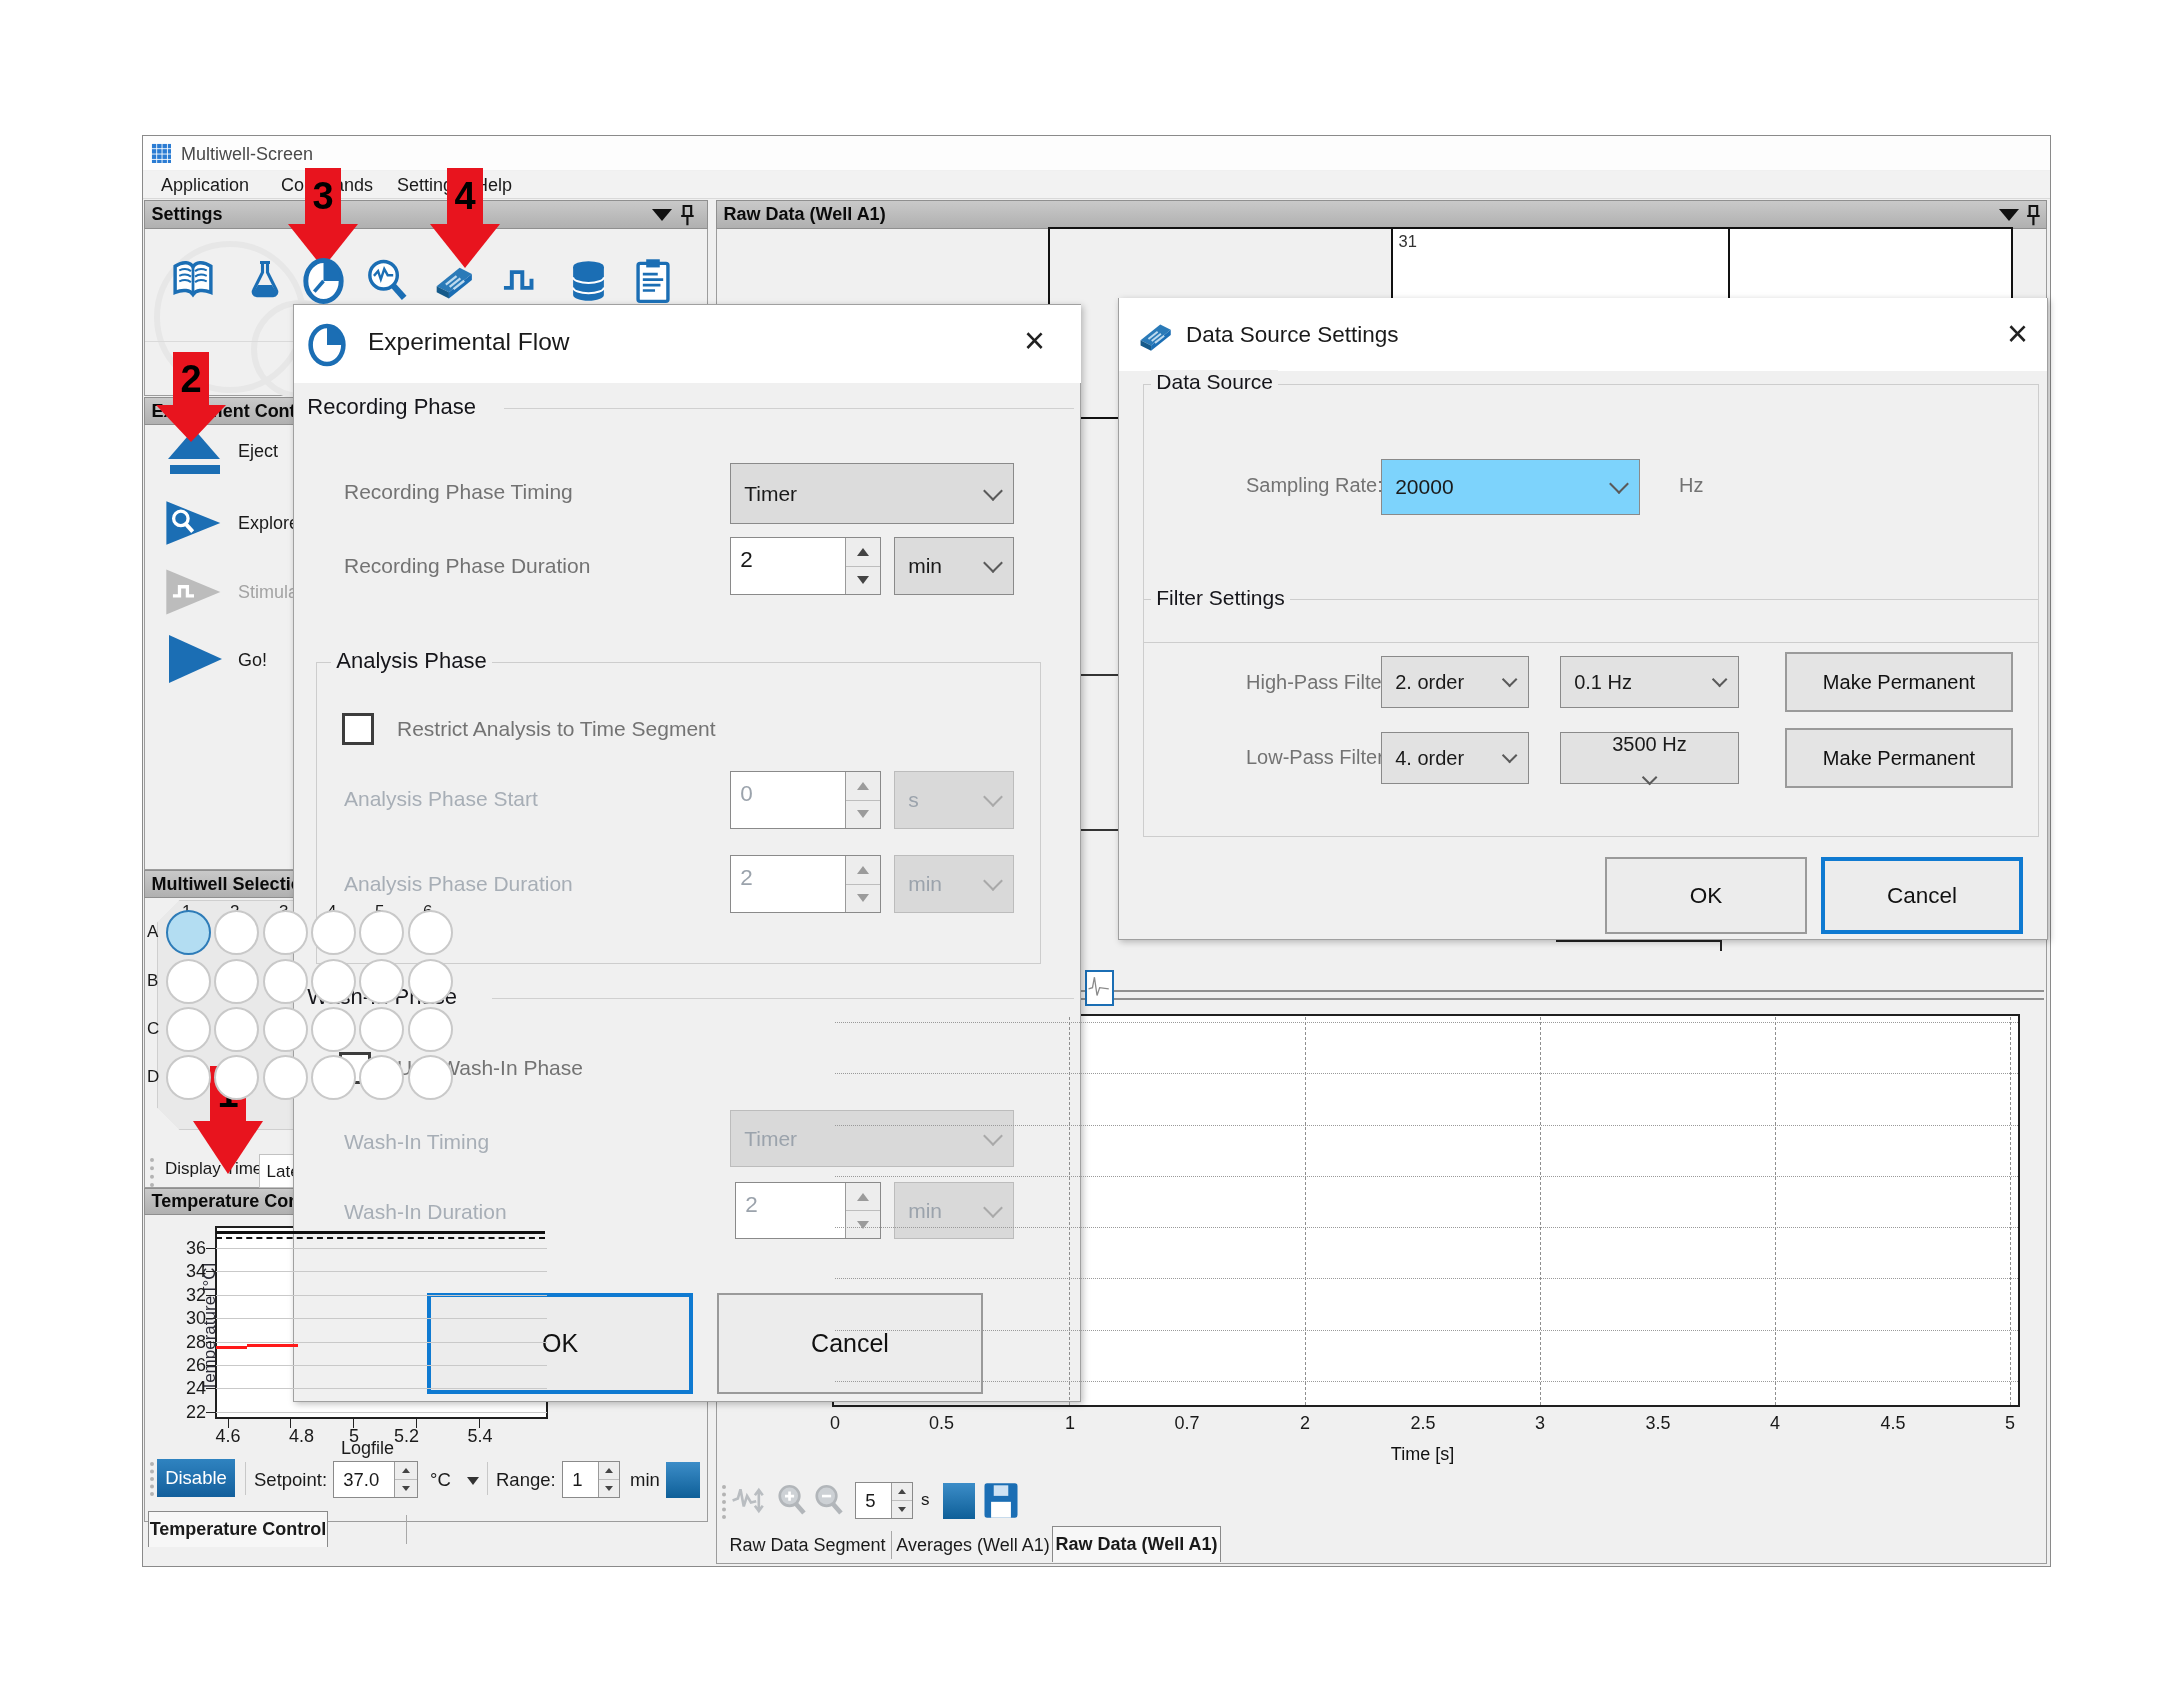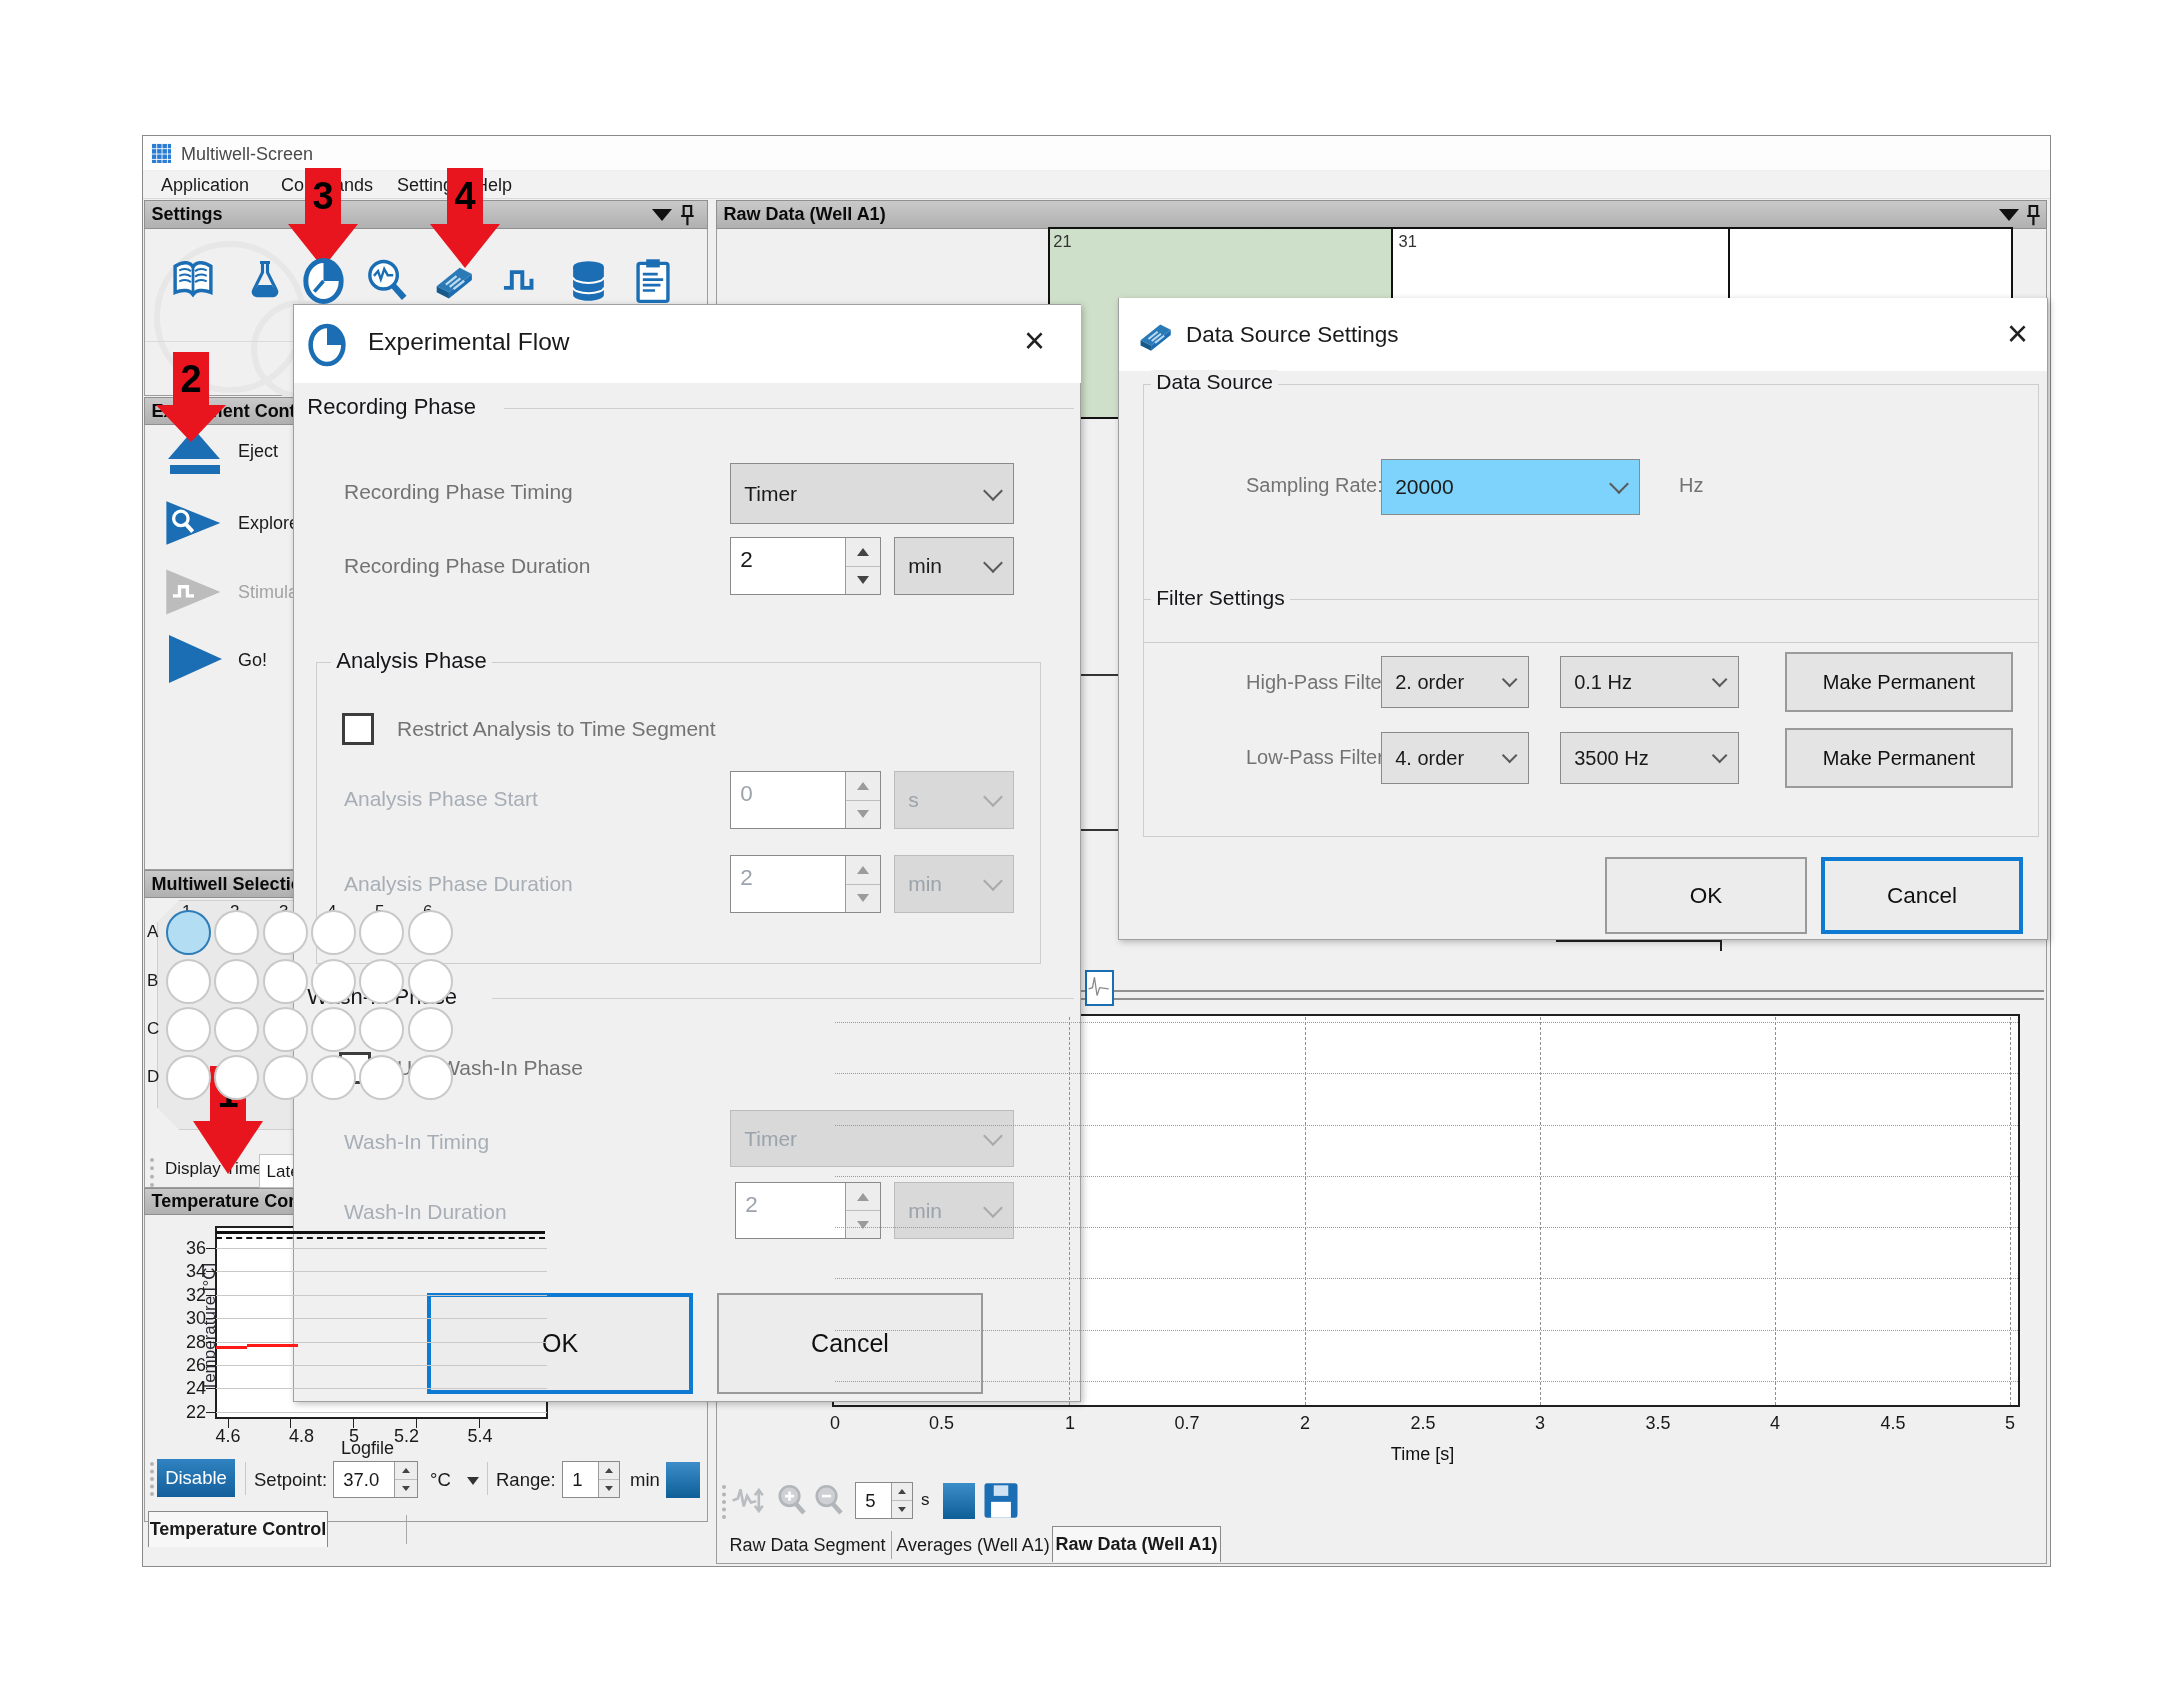--- a/index.html
+++ b/index.html
@@ -187,23 +187,20 @@
 
   <div class="abs panel" style="left:716px;top:200px;width:1331px;height:1364px;"></div>
   <div class="abs hdr" style="left:716px;top:200px;width:1331px;height:29px;">
     <span class="txt">Raw Data (Well A1)</span>
   </div>
   <div class="abs" style="left:1999px;top:209px;width:0;height:0;border-left:10px solid transparent;border-right:10px solid transparent;border-top:12px solid #111;"></div>
   <svg class="abs" style="left:2023px;top:204px;" width="20" height="24" viewBox="0 0 24 28">
     <path d="M8 2 h9 v12 h-9 z M5 14 h15 M12.5 14 v11" stroke="#111" stroke-width="2.6" fill="none"></path>
   </svg>
 
-  <div class="abs" style="left:1048px;top:229px;width:343px;height:189px;background:#cfe0ca;">
-    <span class="cellnum abs" style="left:5.3px;top:2.6px;">21</span>
-  </div>
   <div class="abs" style="left:1392px;top:229px;width:336px;height:189px;background:#fff;">
     <span class="cellnum abs" style="left:6.6px;top:2.6px;">31</span>
   </div>
   <div class="abs" style="left:1729px;top:229px;width:282px;height:189px;background:#fff;"></div>
   <div class="abs" style="left:1048px;top:227px;width:965px;height:2px;background:#111;"></div>
   <div class="abs" style="left:1048px;top:417px;width:965px;height:2px;background:#111;"></div>
   <div class="abs" style="left:1048px;top:227px;width:2px;height:192px;background:#111;"></div>
   <div class="abs" style="left:1391px;top:227px;width:2px;height:192px;background:#111;"></div>
   <div class="abs" style="left:1728px;top:227px;width:2px;height:192px;background:#111;"></div>
   <div class="abs" style="left:2011px;top:227px;width:2px;height:192px;background:#111;"></div>
@@ -408,21 +405,21 @@
       <span class="chev" style="width:9.3px;height:9.3px;"></span>
   </div>
   <div class="abs btn" style="left:1785px;top:652px;width:228px;height:60px;font-size:20px;border-width:2px;background:#e4e4e4;">
     <span class="txt">Make Permanent</span>
   </div>
   <div class="abs txt glabel" style="left:1246px;top:746px;font-size:20px;">Low-Pass Filter:</div>
   <div class="abs combo" style="left:1381px;top:732px;width:148px;height:52px;font-size:20px;background:#e2e2e2;">
     <span class="txt">4. order</span>
       <span class="chev" style="width:9.3px;height:9.3px;"></span>
   </div>
-  <div class="abs combo" style="left:1560px;top:732px;width:179px;height:52px;font-size:20px;background:#e2e2e2;">
+  <div class="abs combo" style="left:1560px;top:732px;width:179px;height:52px;font-size:20px;background:#e2e2e2;flex-direction:column;">
     <span class="txt">3500 Hz</span>
       <span class="chev" style="width:9.3px;height:9.3px;"></span>
   </div>
   <div class="abs btn" style="left:1785px;top:728px;width:228px;height:60px;font-size:20px;border-width:2px;background:#e4e4e4;">
     <span class="txt">Make Permanent</span>
   </div>
 
   <div class="abs btn" style="left:1605px;top:857px;width:202px;height:77px;font-size:22.5px;">
     <span class="txt">OK</span>
   </div>

